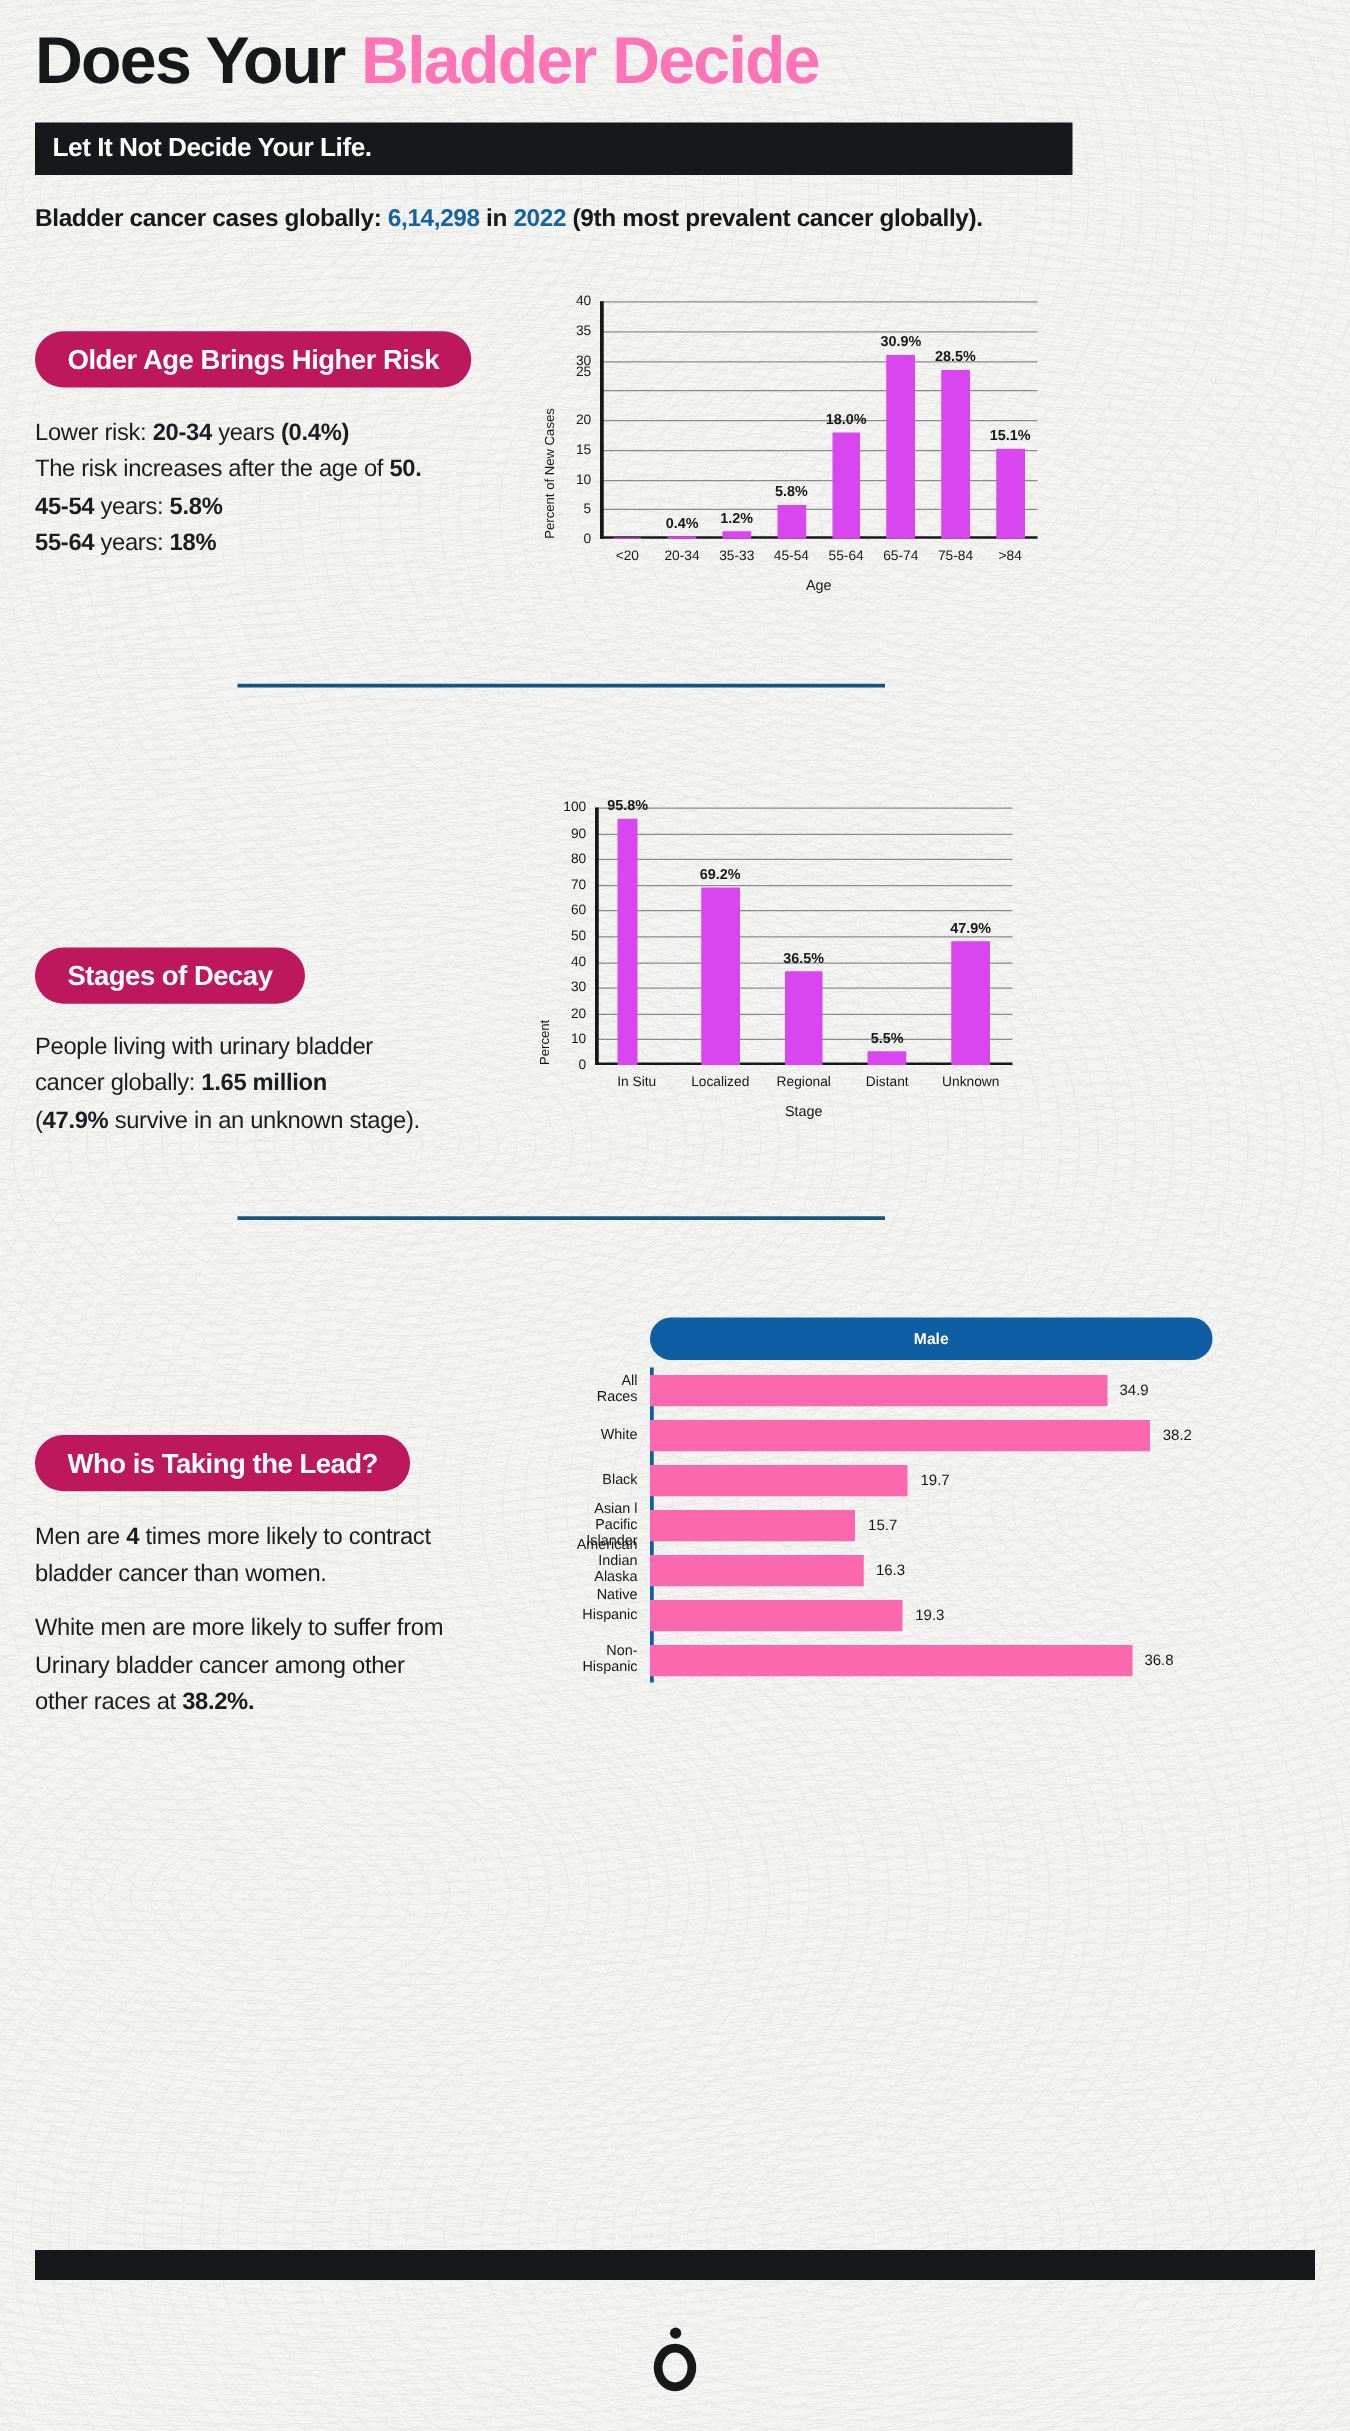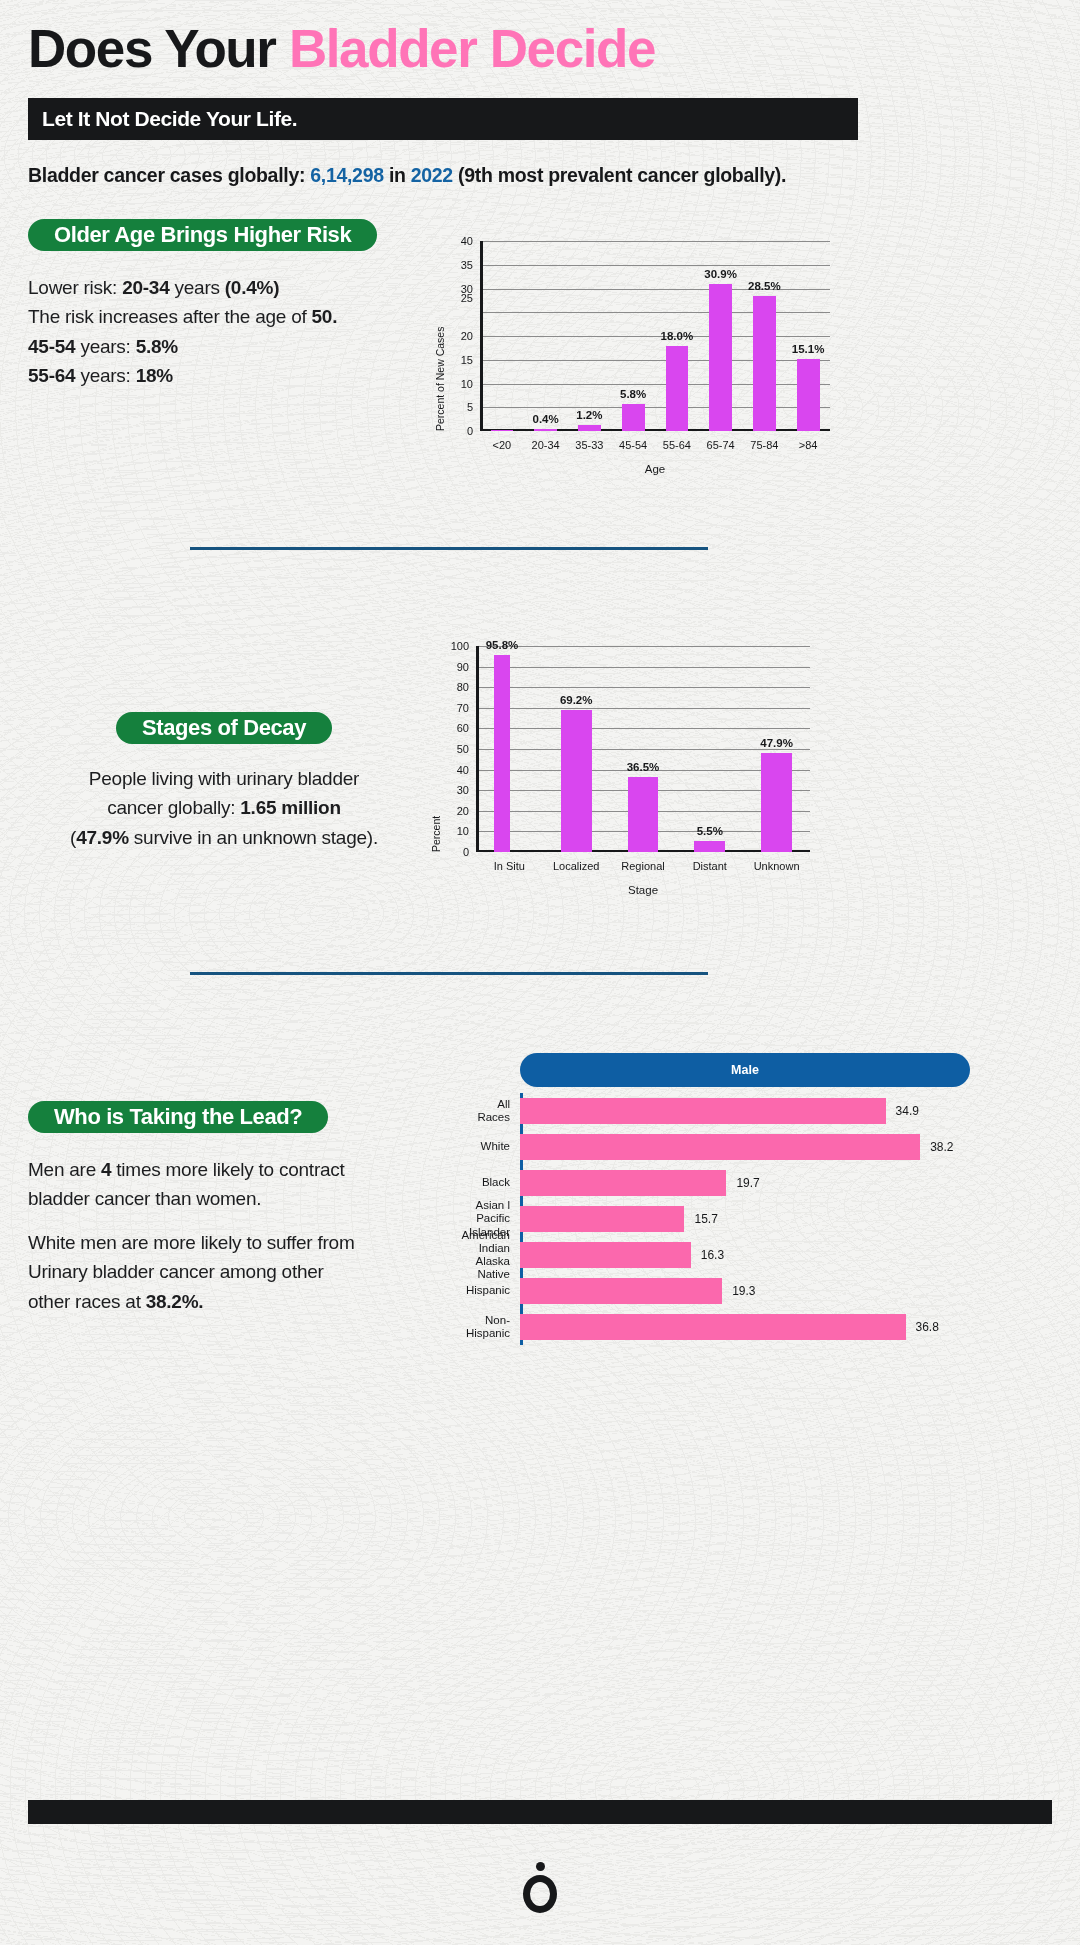--- a/index.html
+++ b/index.html
@@ -58,28 +58,29 @@
     font-weight: 600;
     color: #17181a;
     letter-spacing: -.3px;
   }
   .lede b { color: #1463a3; font-weight: 800; }
 
   
   .pill {
     display: inline-flex;
     align-items: center;
-    background: #15803d;
+    background: #be185d;
     color: #fff;
     border-radius: 24px;
-    height: 32px;
+    height: 45px;
     padding: 0 26px;
     font-size: 22px;
     font-weight: 700;
     letter-spacing: -.4px;
+    margin-top: 46px;
   }
 
   .body-text {
     font-size: 19px;
     line-height: 1.55;
     color: #1c1d1f;
     letter-spacing: -.25px;
     font-weight: 500;
   }
   .body-text b { font-weight: 800; }
@@ -305,21 +306,21 @@
             <div class="xtick" style="left: 328.125px;">&gt;84</div>
           </div>
           <div class="axis-title" style="left: 235px; top: 244px;">Age</div>
         </div>
     </div>
   </div>
 
   <div class="divider" style="width:518px; margin-top:58px; margin-left:190px;"></div>
 
   <div class="section" style="margin-top:70px;">
-    <div class="left-col" style="padding-top:92px;text-align:center;">
+    <div class="left-col" style="padding-top:92px;">
       <div class="pill">Stages of Decay</div>
       <div class="body-text" style="margin-top:20px;">
         <div>People living with urinary bladder</div>
         <div>cancer globally: <b>1.65 million</b></div>
         <div>(<b>47.9%</b> survive in an unknown stage).</div>
       </div>
     </div>
     <div class="right-col">
       <div class="vchart" id="chart2" style="height: 290px; width: 400px;">
           <div class="ylabel" style="left: 10px; top: 232px;">Percent</div>

